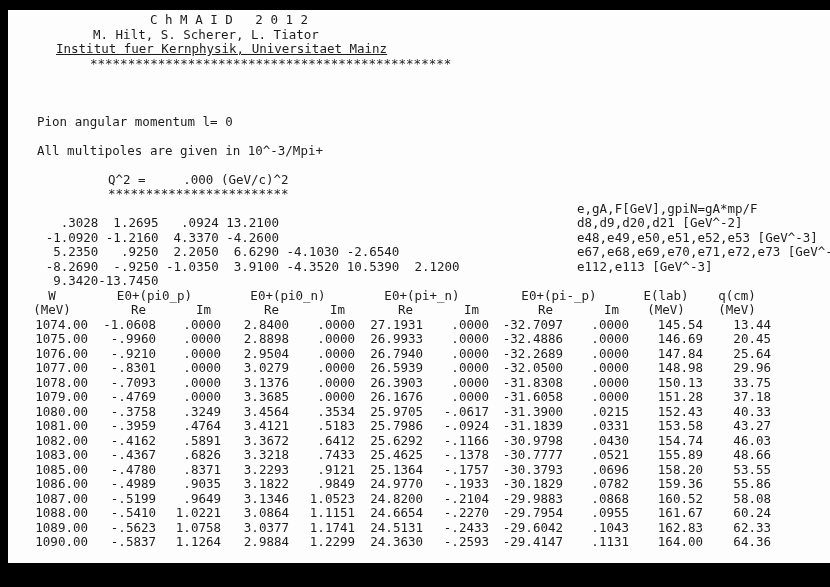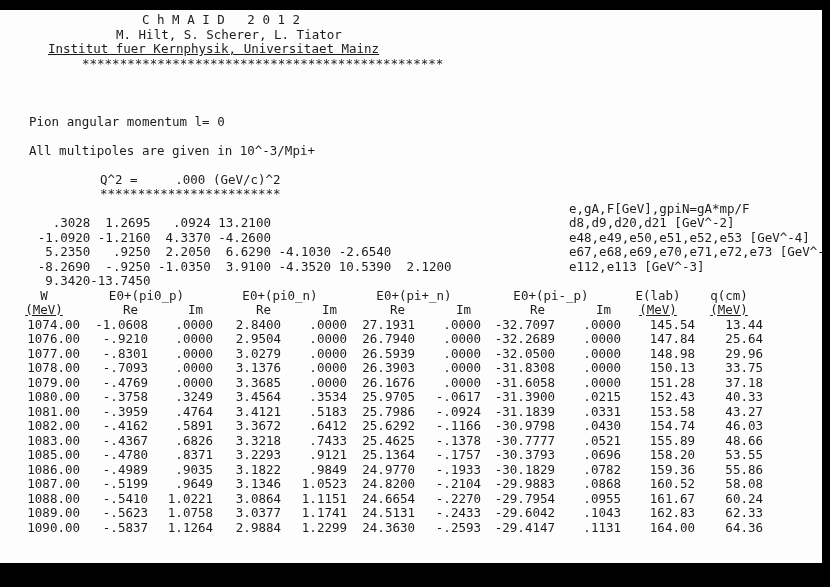--- a/index.html
+++ b/index.html
@@ -3,49 +3,49 @@
 <meta charset="utf-8">
 <style>
   html, body { margin:0; padding:0; }
   body {
     width:830px; height:587px;
     background:#000;
     position:relative;
     font-family:"DejaVu Sans Mono", "Liberation Mono", monospace;
   }
   .screen {
-    position:absolute; left:0; top:10px;
+    position:absolute; left:8px; top:10px;
     width:822px; height:553px;
     background:#fdfdfd;
     color:#1c1c1c;
     font-size:12.5px; line-height:14.5px;
     overflow:hidden;
     box-sizing:border-box;
     padding-top:3px;
   }
   .line { height:14.5px; white-space:pre; }
   .blank { height:14.5px; }
   .ind-title     { padding-left:142px; }
-  .ind-authors   { padding-left:116px; }
+  .ind-authors   { padding-left:85px; }
   .ind-institute { padding-left:48px;text-decoration:underline; }
   .ind-stars     { padding-left:82px; }
   .ind-note      { padding-left:29px; }
   .ind-q2        { padding-left:100px; }
   .param-row { position:relative; }
   .param-label { position:absolute; left:548px; top:0; white-space:pre;margin-left:21px; }
   table.mp { border-collapse:collapse; table-layout:fixed; margin-left:8px; }
   table.mp th, table.mp td {
     padding:0; margin:0;
     font-weight:normal;
     font-size:12.5px; line-height:14.5px; height:14.5px;
     text-align:right; white-space:pre;
     overflow:hidden;
   }
   table.mp th.gh  { text-align:center; }
-  table.mp th.sub-mev { text-align:center;text-decoration:underline; }
+  table.mp th.sub-mev { text-align:center; }
   table.mp th.sub-ri  { padding-right:10px; }
 </style>
 </head>
 <body>
 
 <div class="screen">
 
   <div class="line ind-title">C h M A I D   2 0 1 2</div>
   <div class="line ind-authors">M. Hilt, S. Scherer, L. Tiator</div>
   <div class="line ind-institute">Institut fuer Kernphysik, Universitaet Mainz</div>
@@ -65,21 +65,21 @@
   <div class="line param-row">
     <span>   .3028  1.2695   .0924 13.2100</span>
     <span class="param-label">e,gA,F[GeV],gpiN=gA*mp/F</span>
   </div>
   <div class="line param-row">
     <span> -1.0920 -1.2160  4.3370 -4.2600</span>
     <span class="param-label">d8,d9,d20,d21 [GeV^-2]</span>
   </div>
   <div class="line param-row">
     <span>  5.2350   .9250  2.2050  6.6290 -4.1030 -2.6540</span>
-    <span class="param-label">e48,e49,e50,e51,e52,e53 [GeV^-4]</span>
+    <span class="param-label">e48,e49,e50,e51,e52,e53 [GeV^-3]</span>
   </div>
   <div class="line param-row">
     <span> -8.2690  -.9250 -1.0350  3.9100 -4.3520 10.5390  2.1200</span>
     <span class="param-label">e67,e68,e69,e70,e71,e72,e73 [GeV^-3]</span>
   </div>
   <div class="line param-row">
     <span>  9.3420-13.7450</span>
     <span class="param-label">e112,e113 [GeV^-3]</span>
   </div>
 
@@ -131,20 +131,33 @@
           <td>2.8400</td>
           <td>.0000</td>
           <td>27.1931</td>
           <td>.0000</td>
           <td>-32.7097</td>
           <td>.0000</td>
           <td>145.54</td>
           <td>13.44</td>
         </tr>
         <tr>
+          <td>1075.00</td>
+          <td>-.9960</td>
+          <td>.0000</td>
+          <td>2.8898</td>
+          <td>.0000</td>
+          <td>26.9933</td>
+          <td>.0000</td>
+          <td>-32.4886</td>
+          <td>.0000</td>
+          <td>146.69</td>
+          <td>20.45</td>
+        </tr>
+        <tr>
           <td>1076.00</td>
           <td>-.9210</td>
           <td>.0000</td>
           <td>2.9504</td>
           <td>.0000</td>
           <td>26.7940</td>
           <td>.0000</td>
           <td>-32.2689</td>
           <td>.0000</td>
           <td>147.84</td>

